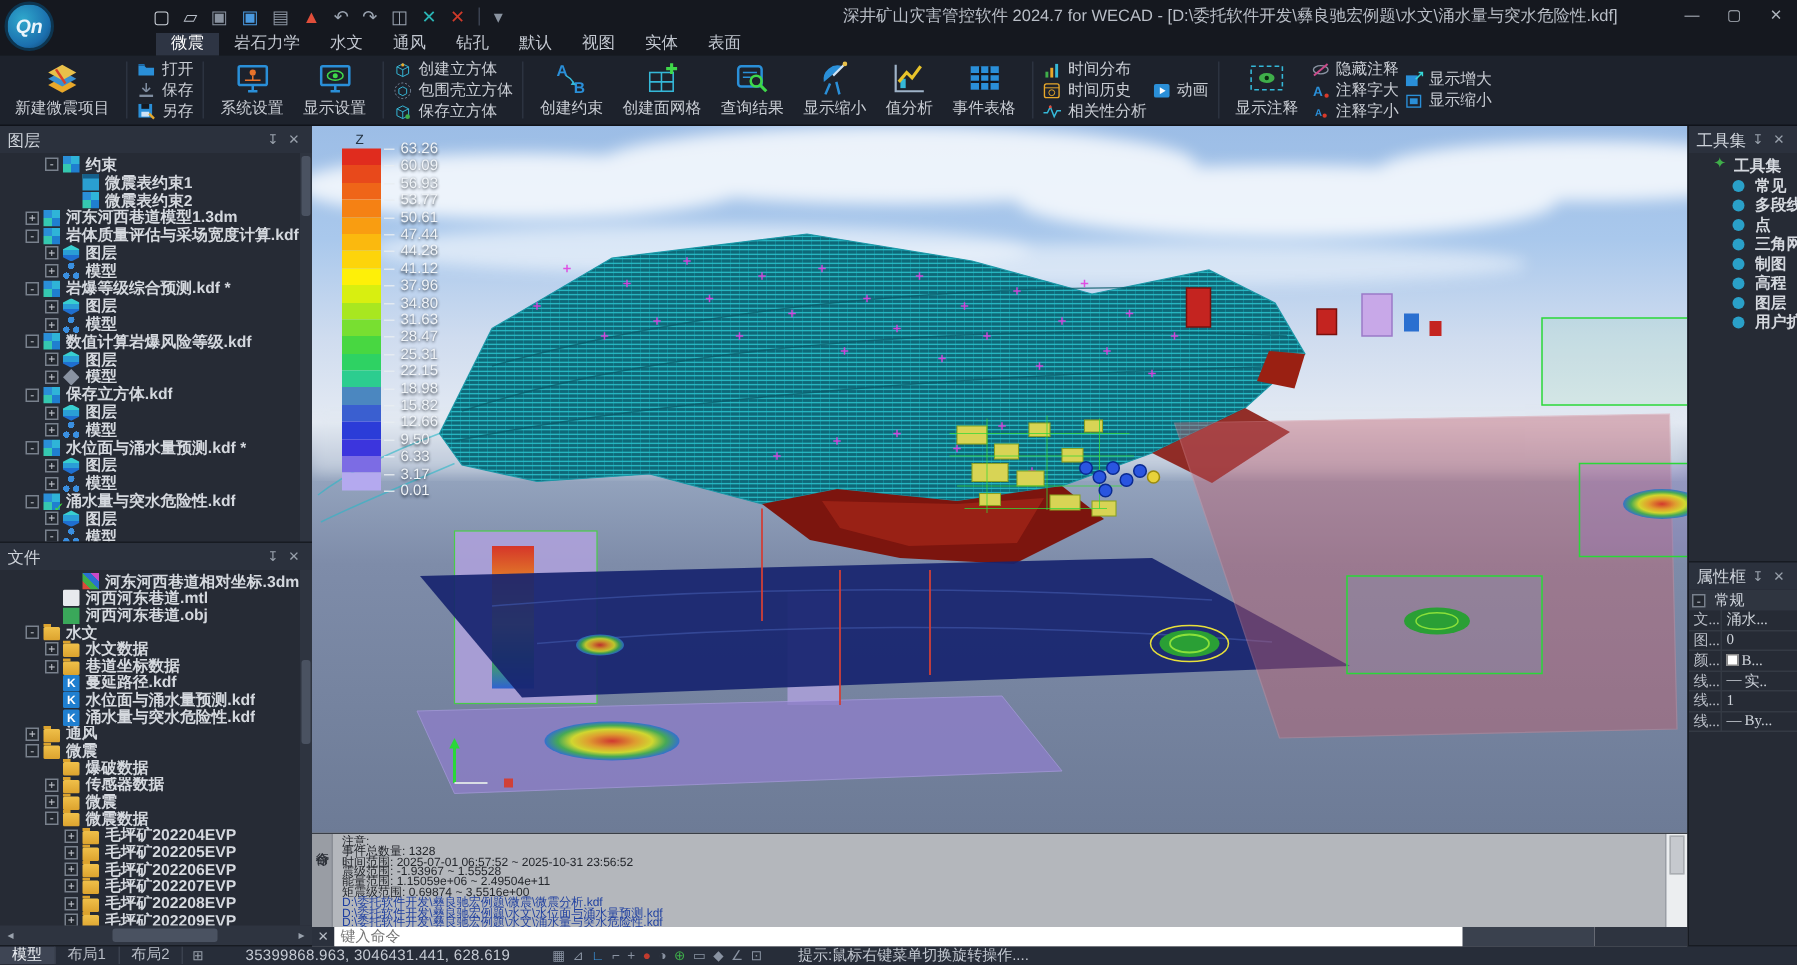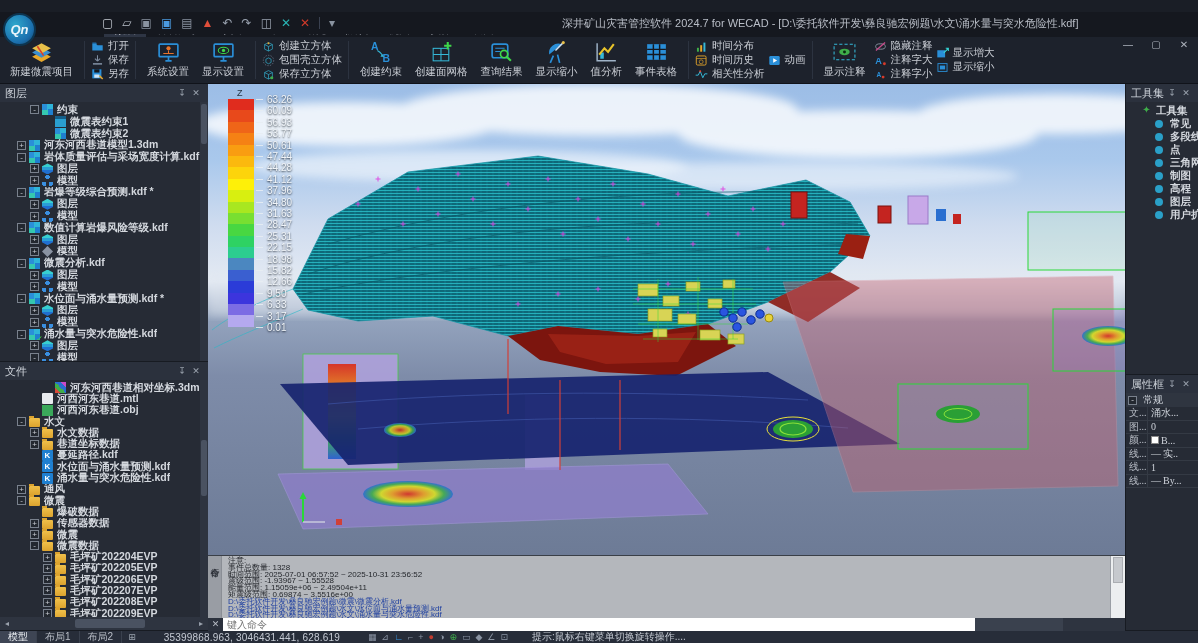--- a/index.html
+++ b/index.html
@@ -4,21 +4,21 @@
 <style>
   * { box-sizing: border-box; margin: 0; padding: 0; }
   html,body { background:#0c0e13; }
   .app {
     position: relative; width: 1198px; height: 643px;
     background: #1a1e26; overflow: hidden;
     font-family: "Liberation Sans", "DejaVu Sans", sans-serif;
     color: #c9cdd4; user-select: none;
   }
   
-  .tb { position:absolute; top:12px; left:0; right:0; height:22px; background:#15181f; display:flex; z-index:40;flex-direction:column; }
+  .tb { position:absolute; top:0; left:0; right:0; height:22px; background:#15181f; display:flex; align-items:center; z-index:40; }
   .logo { position:absolute; top:1px; left:3px; width:33px; height:33px; border-radius:50%;
     background: radial-gradient(circle at 35% 35%, #2fa8cc, #1b6fae 65%, #123f63);
     border:2px solid #0d3550; z-index:60; display:flex; align-items:center; justify-content:center;
     color:#eaf5fb; font-style:italic; font-weight:bold; font-size:13px; }
   .qicons { margin-left:102px; display:flex; gap:9px; align-items:center; }
   .qicons span { font-size:12px; line-height:22px; }
   .qsep { width:1px; height:12px; background:#3a4150; }
   .tb-title { position:absolute; left:562px; top:0; line-height:22px; font-size:11px; color:#b9bec7; white-space:nowrap; }
   .wbtns { margin-left:auto; display:flex; }
   .wbtn { width:28px; text-align:center; line-height:22px; font-size:10px; color:#aeb4bd; }
@@ -513,21 +513,21 @@
             <span class="tlabel">图层</span>
           </div>
           <div class="trow" style="padding-left: 30px;">
             <span class="texp">+</span>
             <span class="tico i-model2"></span>
             <span class="tlabel">模型</span>
           </div>
           <div class="trow" style="padding-left: 17px;">
             <span class="texp">-</span>
             <span class="tico i-grid4"></span>
-            <span class="tlabel">微震分析.kdf</span>
+            <span class="tlabel">保存立方体.kdf</span>
           </div>
           <div class="trow" style="padding-left: 30px;">
             <span class="texp">+</span>
             <span class="tico i-layers"></span>
             <span class="tlabel">图层</span>
           </div>
           <div class="trow" style="padding-left: 30px;">
             <span class="texp">+</span>
             <span class="tico i-model"></span>
             <span class="tlabel">模型</span>

